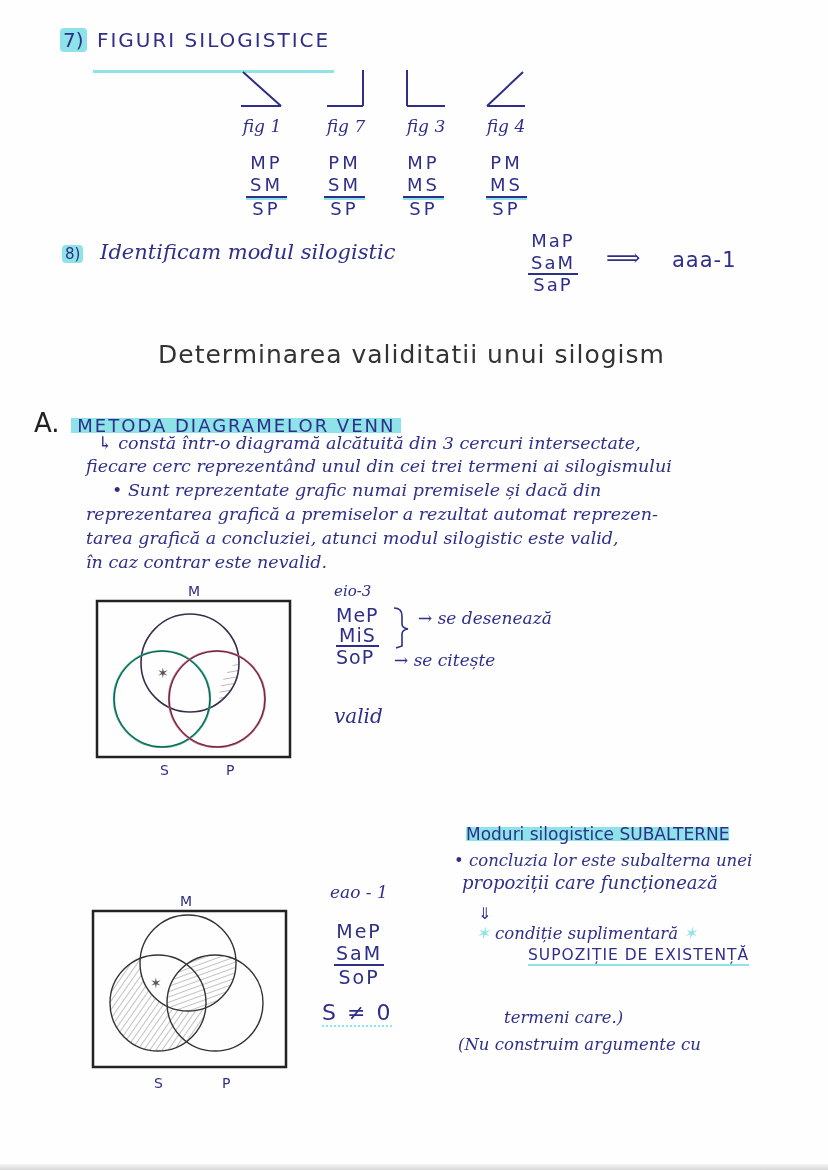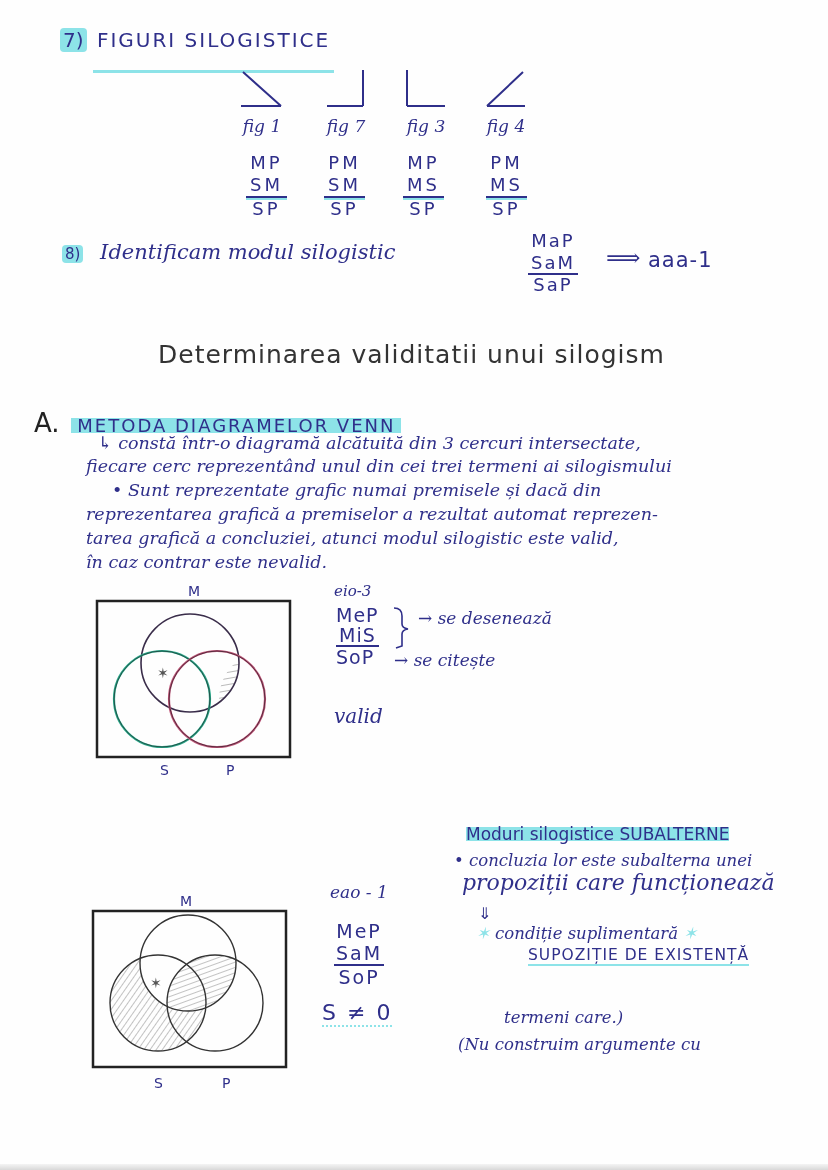--- a/index.html
+++ b/index.html
@@ -97,21 +97,21 @@
 <div class="abs ink" id="s8">
   <span class="num-badge" style="font-size:15px;">8)</span>
   <span class="hand" style="margin-left:10px;">Identificam modul silogistic</span>
 </div>
 <div class="frac" style="left:528px; top:230px;">
   <div>MaP</div>
   <div><span class="mid">SaM</span></div>
   <div>SaP</div>
 </div>
 <div class="abs" style="left:606px; top:244px; font-size:24px;">⟹</div>
-<div class="abs" style="left:648px; top:248px; font-size:21px; font-family:'DejaVu Sans',sans-serif; letter-spacing:1px;">aaa-1</div>
+<div class="abs" style="left:672px; top:248px; font-size:21px; font-family:'DejaVu Sans',sans-serif; letter-spacing:1px;">aaa-1</div>
 
 <div class="abs" id="heading">Determinarea validitatii unui silogism</div>
 
 <div class="abs ink" id="secA-title">
   <span class="A">A.</span>
   <span class="t caps hl">METODA DIAGRAMELOR VENN</span>
 </div>
 
 <div class="para" style="left:98px; top:432px;">↳ constă într-o diagramă alcătuită din 3 cercuri intersectate,</div>
 <div class="para" style="left:86px; top:455px;">fiecare cerc reprezentând unul din cei trei termeni ai silogismului</div>
@@ -152,21 +152,21 @@
   <path d="M2 2 Q10 2 10 10 L10 18 Q10 22 16 23 Q10 24 10 28 L10 40 L4 42" stroke="#2f2f8a" stroke-width="1.6" fill="none"></path>
 </svg>
 <div class="side" style="left:418px; top:608px; font-size:17px; font-family:'DejaVu Serif',serif; font-style:italic;">→ se desenează</div>
 <div class="side" style="left:394px; top:650px; font-size:17px; font-family:'DejaVu Serif',serif; font-style:italic;">→ se citește</div>
 <div class="side" style="left:334px; top:704px; font-size:20px; font-family:'DejaVu Serif',serif; font-style:italic;">valid</div>
 
 <div class="side" style="left:462px; top:824px; font-size:17px; padding:0 4px;">
   <span class="hl">Moduri silogistice SUBALTERNE</span>
 </div>
 <div class="para" style="left:454px; top:850px; font-size:16.5px; line-height:22px;">• concluzia lor este subalterna unei</div>
-<div class="para" style="left:462px; top:872px; font-size:22px; line-height:22px;">propoziții care funcționează</div>
+<div class="para" style="left:462px; top:872px; font-size:18px; line-height:22px;">propoziții care funcționează</div>
 <div class="side" style="left:478px; top:904px; font-size:16px;">⇓</div>
 <div class="para" style="left:476px; top:922px; font-size:16.5px;text-align:center;">
   <span style="color:#8de3e8;">✶</span>
   <span>condiție suplimentară</span>
   <span style="color:#8de3e8;">✶</span>
 </div>
 <div class="side" style="left:528px; top:946px; font-size:15.5px; letter-spacing:1px; border-bottom:2px solid #8de3e8;">SUPOZIȚIE DE EXISTENȚĂ</div>
 <div class="para" style="left:458px; top:986px; font-size:16.5px; line-height:21px;margin-top:48px;">(Nu construim argumente cu</div>
 <div class="para" style="left:504px; top:1007px; font-size:16.5px; line-height:21px;">termeni care.)</div>
 

